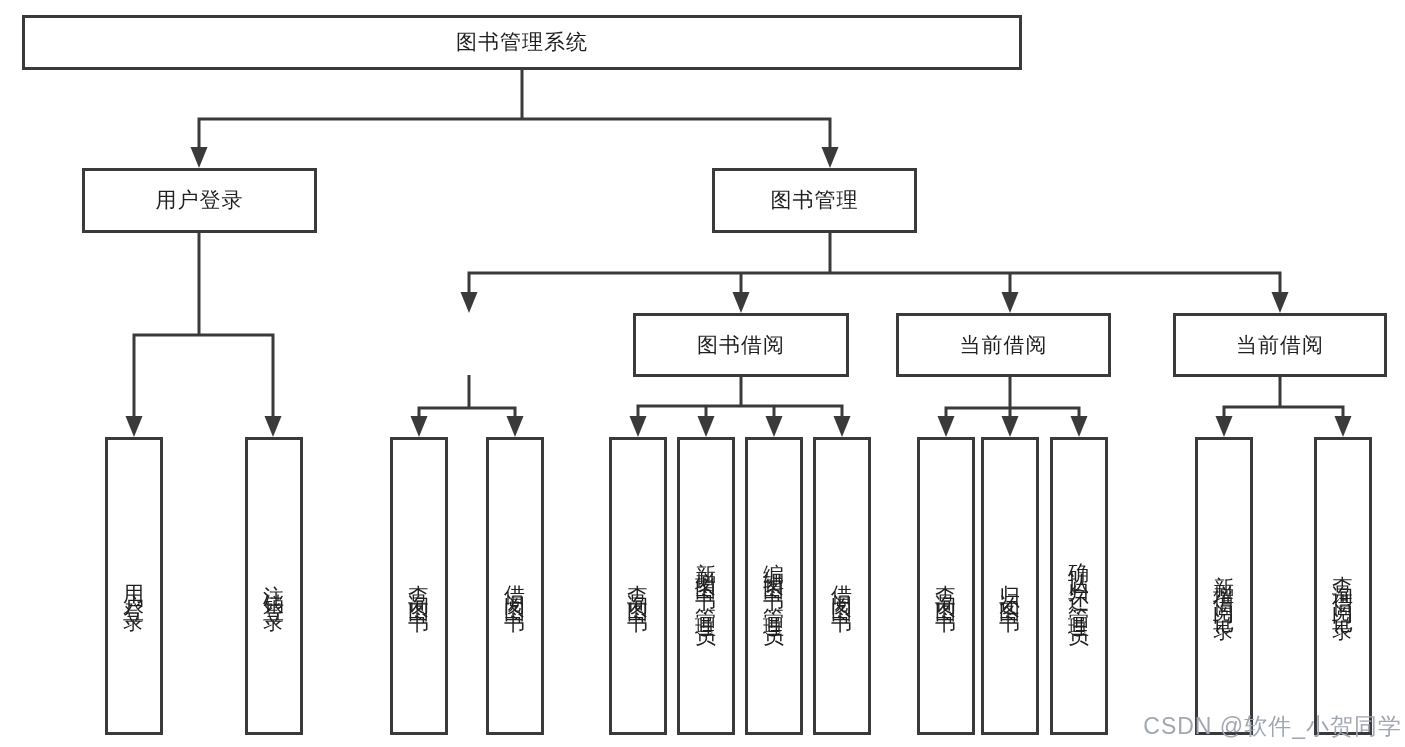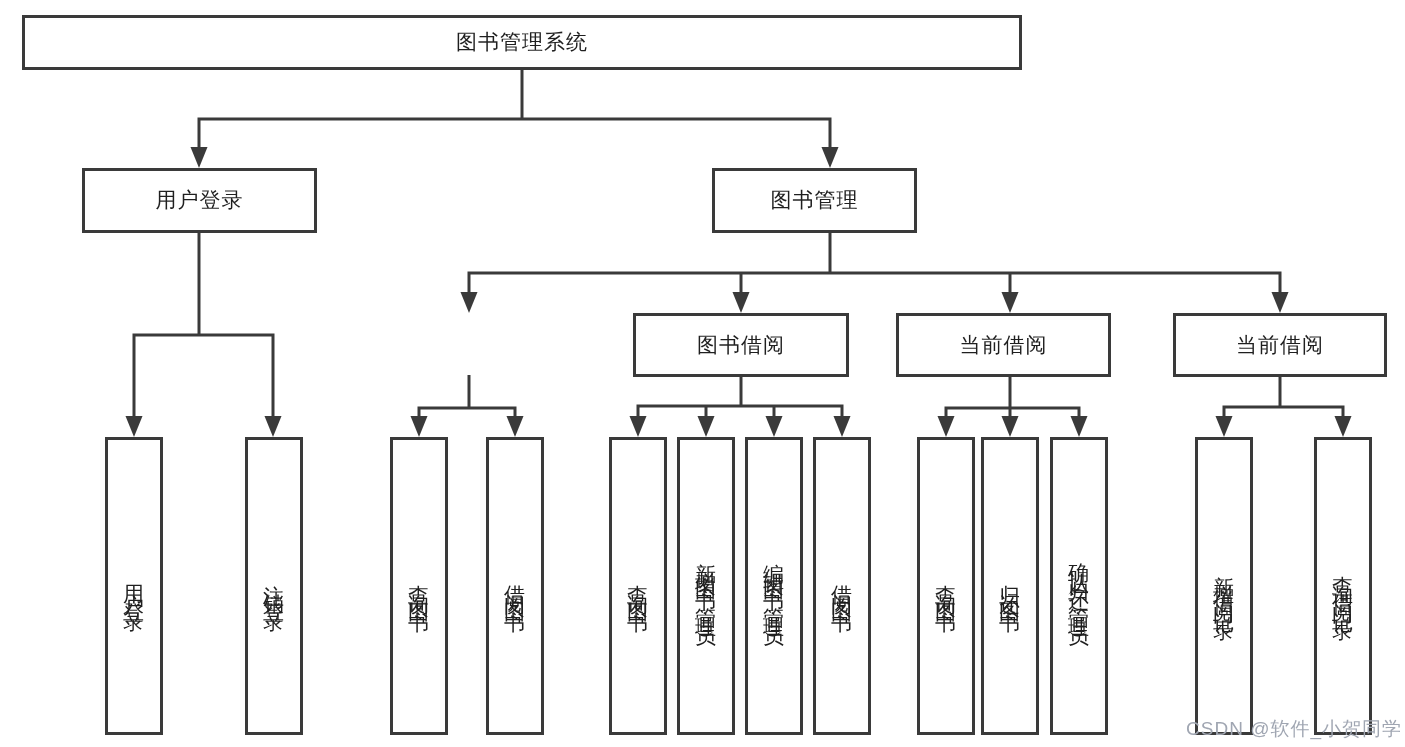--- a/index.html
+++ b/index.html
@@ -28,21 +28,21 @@
   .node.v {
     writing-mode:vertical-rl;
     text-orientation:mixed;
     letter-spacing:9px;
     line-height:1;
     padding:6px 0;
   }
   #watermark {
     position:absolute;
     right:3px; bottom:5px;
-    font-size:19px;
+    font-size:23px;
     color:#a0a6b2;
     letter-spacing:1px;
     white-space:nowrap;
   }
 </style>
 </head>
 <body>
 
 <div id="canvas">
 

